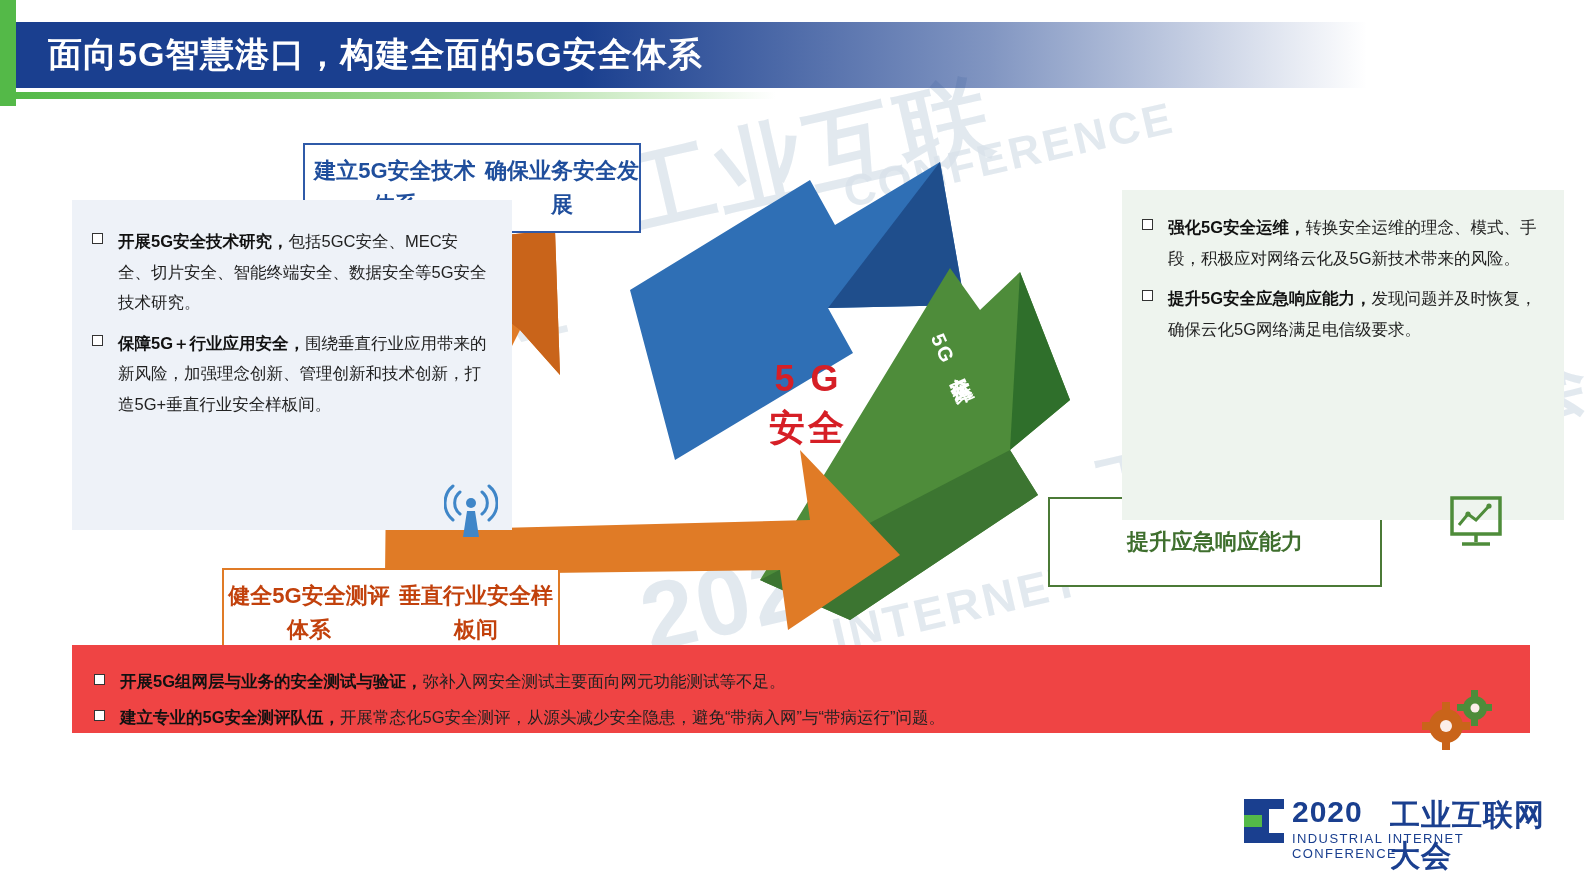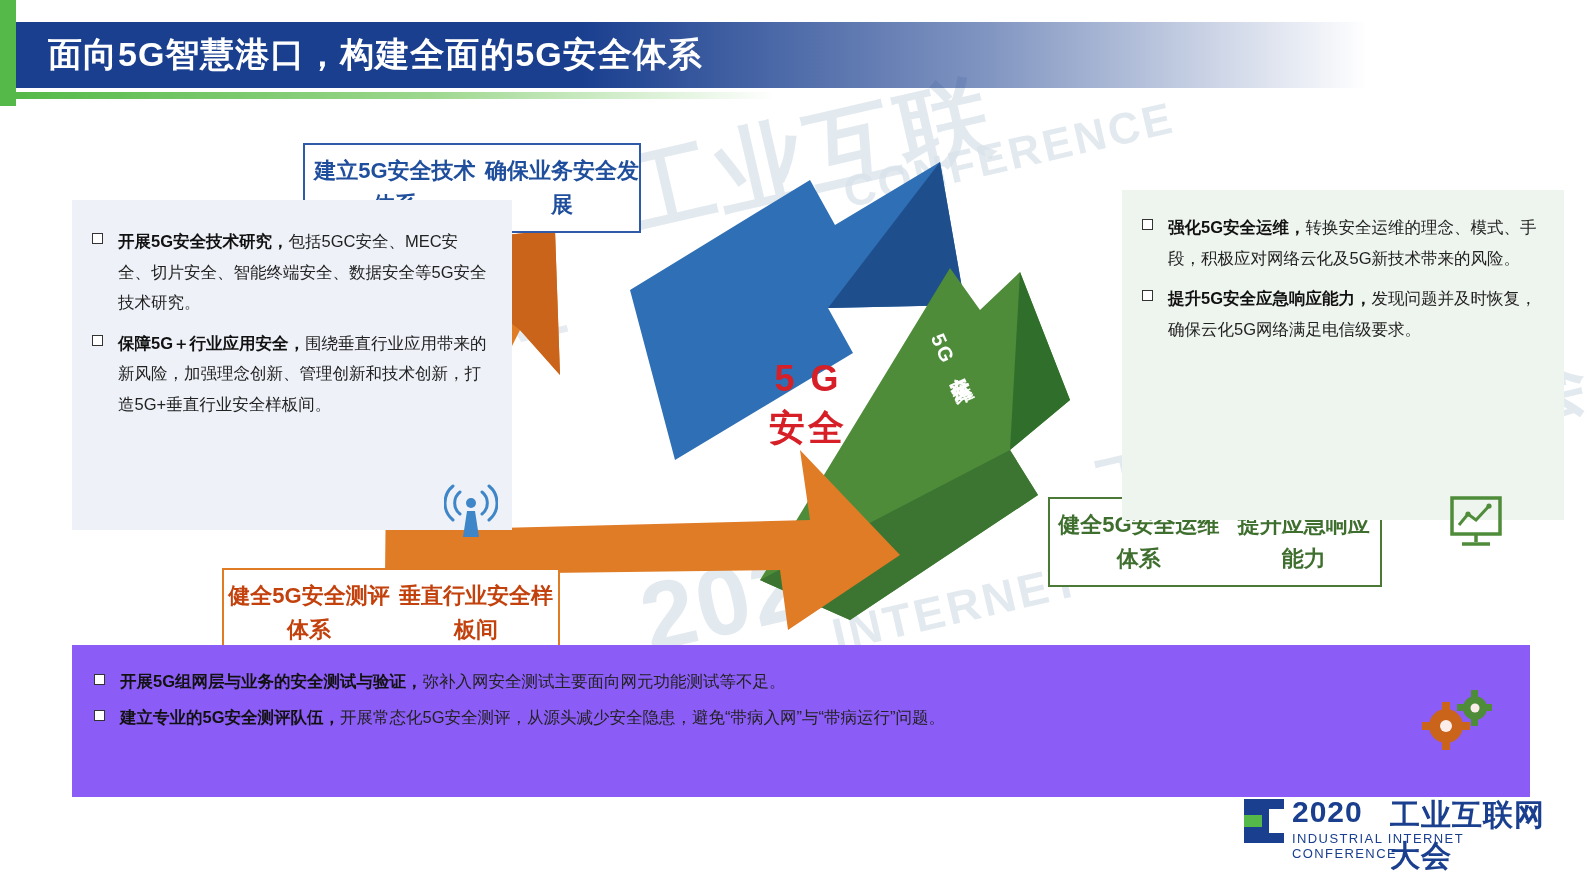--- a/index.html
+++ b/index.html
@@ -53,22 +53,22 @@
   .panel-left{
     left:72px;top:200px;width:440px;height:330px;
     background:#eef2f8;
   }
   .panel-right{
     left:1088px;top:190px;width:442px;height:330px;
     background:#eef4ee;
     margin-left:34px;
   }
   .panel-bottom{
-    left:72px;top:645px;width:1458px;height:152px;
-    background:#8b5cf6;
+    left:72px;top:645px;width:1458px;height:88px;
+    background:#ef4444;
   }
 
   
   ul.blist{list-style:none;margin:0;padding:0;}
   ul.blist li{
     position:relative;
     padding-left:30px;
     margin-bottom:10px;
     font-size:16.5px;
     line-height:1.85;
@@ -190,21 +190,20 @@
 
 <div class="callout callout-blue">
   <span class="ln">建立5G安全技术体系</span>
   <span class="ln">确保业务安全发展</span>
 </div>
 <div class="callout callout-orange">
   <span class="ln">健全5G安全测评体系</span>
   <span class="ln">垂直行业安全样板间</span>
 </div>
 <div class="callout callout-green">
-  <span class="ln">健全5G安全运维体系</span>
   <span class="ln">提升应急响应能力</span>
 </div>
 
 <div class="panel panel-left">
   <ul class="blist">
     <li>
       <span class="sq"></span>
       <span class="b-strong">开展5G安全技术研究，</span><span>包括5GC安全、MEC安全、切片安全、智能终端安全、数据安全等5G安全技术研究。</span>
     </li>
     <li>

